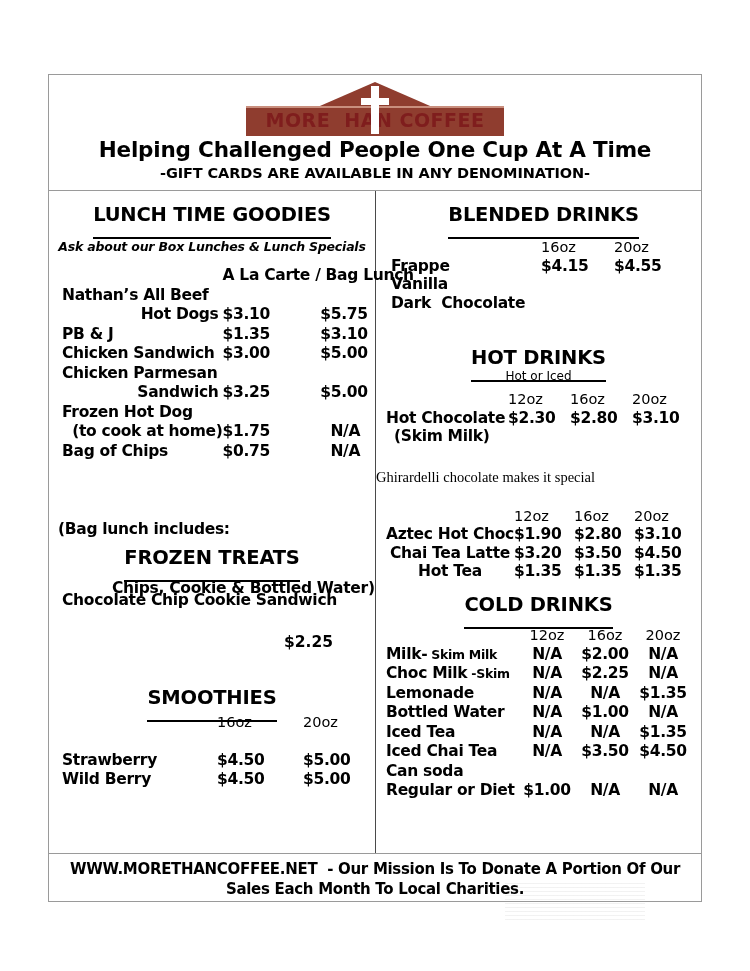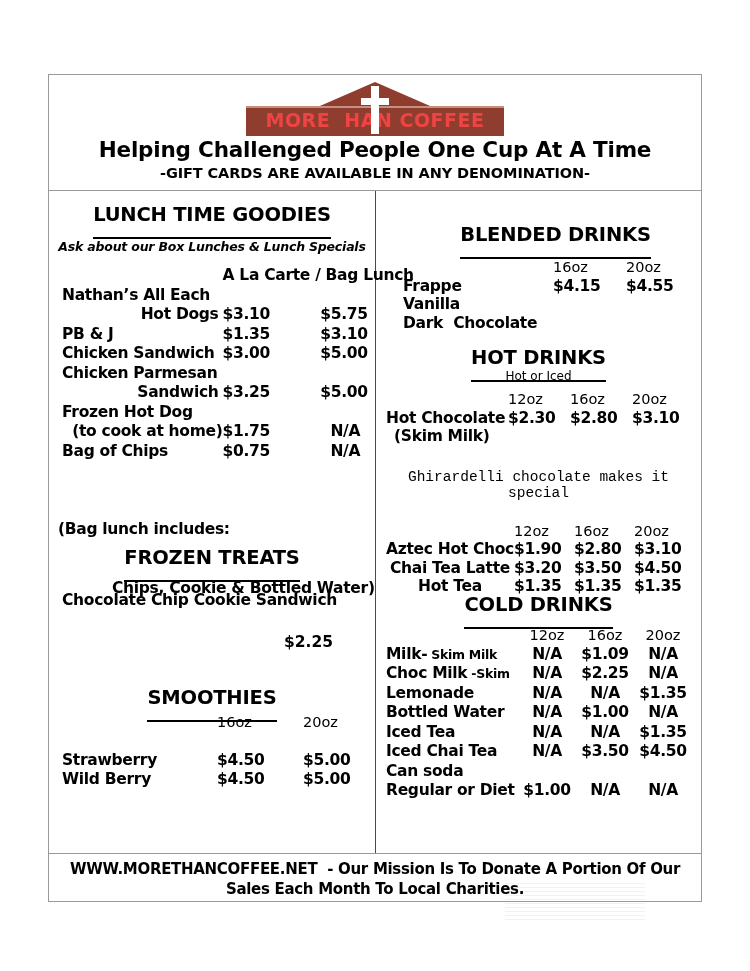--- a/index.html
+++ b/index.html
@@ -66,21 +66,21 @@
     border-top: 2px solid #c98f7e;
   }
   .logo-text {
     position: absolute;
     left: 0;
     top: 24px;
     width: 258px;
     height: 28px;
     line-height: 28px;
     text-align: center;
-    color: #ef4444;
+    color: #7f1d1d;
     font-family: "DejaVu Sans", sans-serif;
     font-weight: bold;
     font-size: 19px;
     letter-spacing: 0.5px;
     white-space: pre;
   }
   .logo-cross-v {
     position: absolute;
     left: 50%;
     margin-left: -4px;
@@ -252,21 +252,21 @@
     margin-top: 4px;
     margin-left: 13px;
   }
   .smoothie-table td { line-height: 19.5px; }
   .smoothie-table .c-name { width: 155px; text-align: left; }
   .smoothie-table .c-a { width: 86px; text-align: left; }
   .smoothie-table .c-b { width: 70px; text-align: left; }
   .smoothie-spacer td { height: 18px; line-height: 18px; }
 
   
-  .blended-block { position: absolute; left: 17px; top: 12px; width: 100%; margin-top: 20px; }
+  .blended-block { position: absolute; left: 5px; top: 12px; width: 100%; }
   .blended-table { margin-top: 12px; margin-left: 10px; }
   .blended-table .c-name { width: 150px; text-align: left; }
   .blended-table .c-a { width: 73px; text-align: left; }
   .blended-table .c-b { width: 70px; text-align: left; }
 
   .hot-block { position: absolute; left: 0; top: 155px; width: 100%; }
   .hot-table { margin-top: 7px; margin-left: 10px; }
   .hot-table .c-name { width: 122px; text-align: left; }
   .hot-table .c-a,
   .hot-table .c-b,
@@ -275,22 +275,21 @@
     margin-left: 10px;
     font-family: "DejaVu Sans", sans-serif;
     font-weight: bold;
     font-size: 15.5px;
     letter-spacing: -0.3px;
     padding-left: 8px;
     line-height: 19.5px;
   }
   .ghira {
     margin-top: 22px;
-    text-align: center;
-    font-family: Liberation Mono, monospace;
+    font-family: Liberation Serif, serif;
     font-weight: normal;
     font-size: 14.5px;
   }
   .aztec-table { margin-top: 21px; margin-left: 10px; }
   .aztec-table .c-name { width: 126px; text-align: center; }
   .aztec-table .c-a,
   .aztec-table .c-b,
   .aztec-table .c-c { width: 60px; text-align: left; }
 
   .cold-block { position: absolute; left: 0; top: 402px; width: 100%; }
@@ -376,21 +375,21 @@
         </div>
         <div class="sec-sub-italic">Ask about our Box Lunches &amp; Lunch Specials</div>
 
         <table class="ptable lunch-table">
           <tbody>
             <tr class="lunch-hdr">
               <td class="c-name"></td>
               <td class="c-a" colspan="2">A La Carte / Bag Lunch</td>
             </tr>
             <tr>
-              <td class="c-name">Nathan’s All Each</td>
+              <td class="c-name">Nathan’s All Beef</td>
               <td class="c-a"></td>
               <td class="c-b"></td>
             </tr>
             <tr>
               <td class="c-name ind">Hot Dogs</td>
               <td class="c-a">$3.10</td>
               <td class="c-b">$5.75</td>
             </tr>
             <tr>
               <td class="c-name">PB &amp; J</td>
@@ -570,21 +569,21 @@
           <tbody>
             <tr>
               <td class="c-name"></td>
               <td class="c-a hdr-oz">12oz</td>
               <td class="c-b hdr-oz">16oz</td>
               <td class="c-c hdr-oz">20oz</td>
             </tr>
             <tr>
               <td class="c-name"><span>Milk-</span><span class="sm-note"> Skim Milk</span></td>
               <td class="c-a">N/A</td>
-              <td class="c-b">$1.09</td>
+              <td class="c-b">$2.00</td>
               <td class="c-c">N/A</td>
             </tr>
             <tr>
               <td class="c-name"><span>Choc Milk</span><span class="sm-note"> -Skim</span></td>
               <td class="c-a">N/A</td>
               <td class="c-b">$2.25</td>
               <td class="c-c">N/A</td>
             </tr>
             <tr>
               <td class="c-name"><span>Lemonade</span><span class="sm-note"></span></td>

